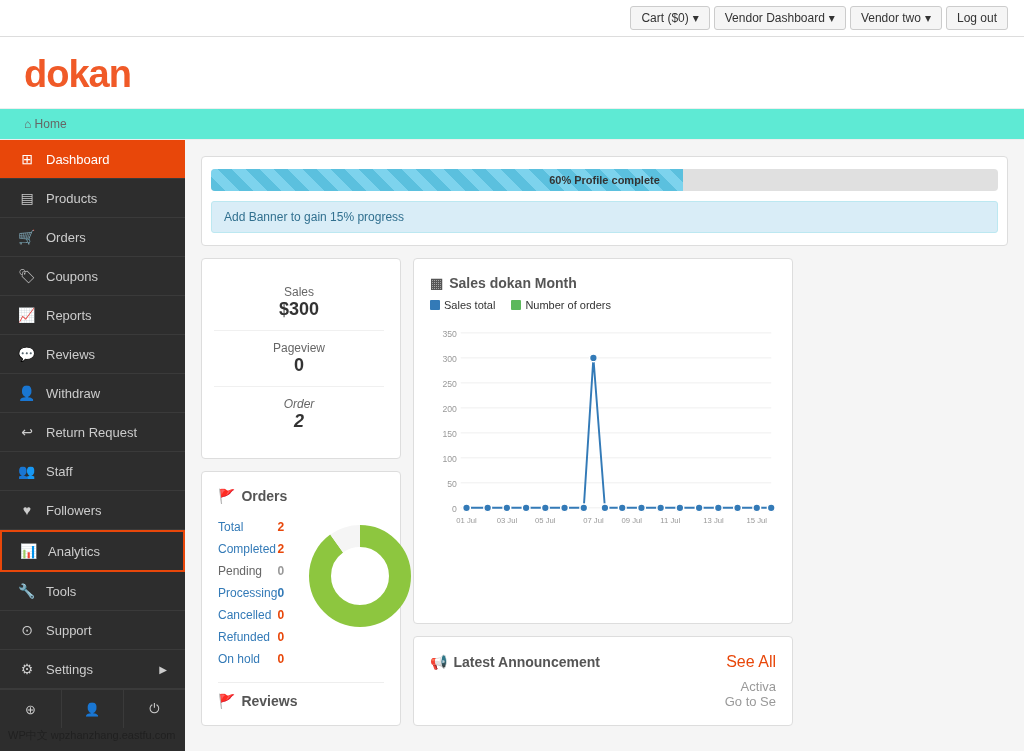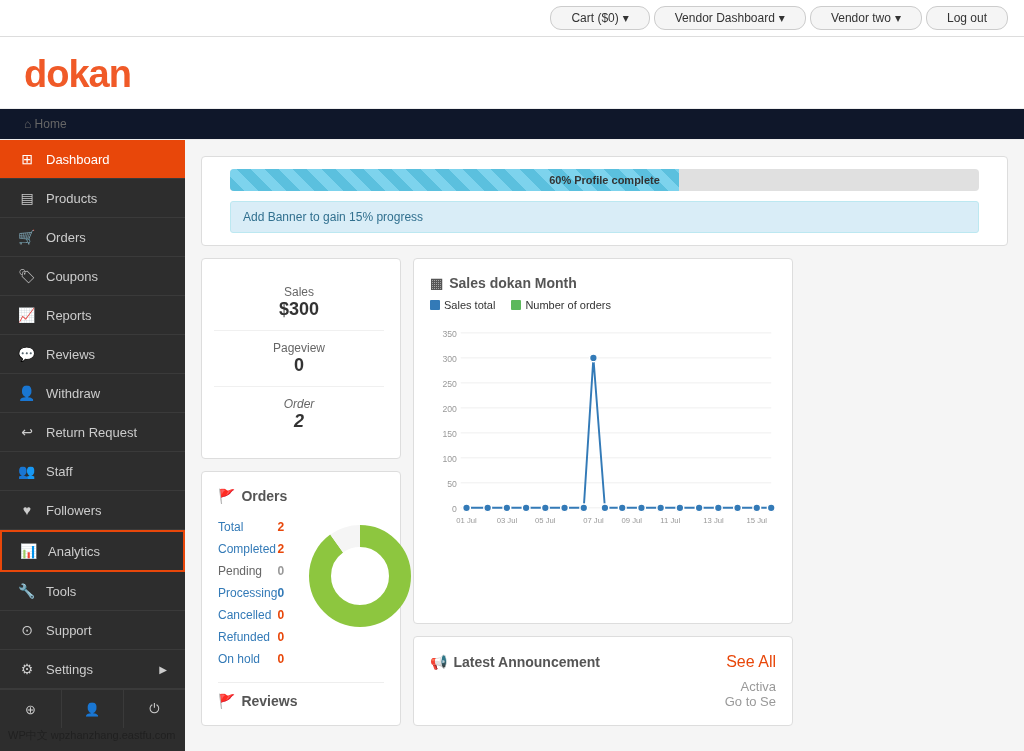--- a/index.html
+++ b/index.html
@@ -11,22 +11,22 @@
       border-bottom: 1px solid #ddd;
       display: flex;
       justify-content: flex-end;
       align-items: center;
       padding: 6px 16px;
       gap: 4px;
     }
     .top-nav-btn {
       background: #f5f5f5;
       border: 1px solid #ccc;
-      border-radius: 11px;
-      padding: 4px 20px;
+      border-radius: 3px;
+      padding: 4px 10px;
       cursor: pointer;
       font-size: 12px;
       display: flex;
       align-items: center;
       gap: 4px;
       color: #333;
     }
 
     
     .logo-area {
@@ -36,21 +36,21 @@
     }
     .logo-text {
       font-size: 38px;
       font-weight: bold;
       color: #f05a28;
       letter-spacing: -1px;
     }
 
     
     .breadcrumb {
-      background: #0f172a;
+      background: #5eead4;
       padding: 8px 24px;
       border-bottom: 1px solid #eee;
       font-size: 12px;
       color: #666;
     }
     .breadcrumb a { color: #666; text-decoration: none; }
 
     
     .main-wrapper {
       display: flex;
@@ -99,21 +99,21 @@
       background: #f5f5f5;
       overflow: hidden;
     }
 
     
     .progress-section {
       background: #fff;
       border: 1px solid #ddd;
       border-radius: 4px;
       margin-bottom: 12px;
-      padding: 12px 28px;
+      padding: 12px 9px;
     }
     .progress-bar-container {
       background: #e0e0e0;
       border-radius: 4px;
       height: 22px;
       margin-bottom: 10px;
       position: relative;
       overflow: hidden;
     }
     .progress-bar-fill {

